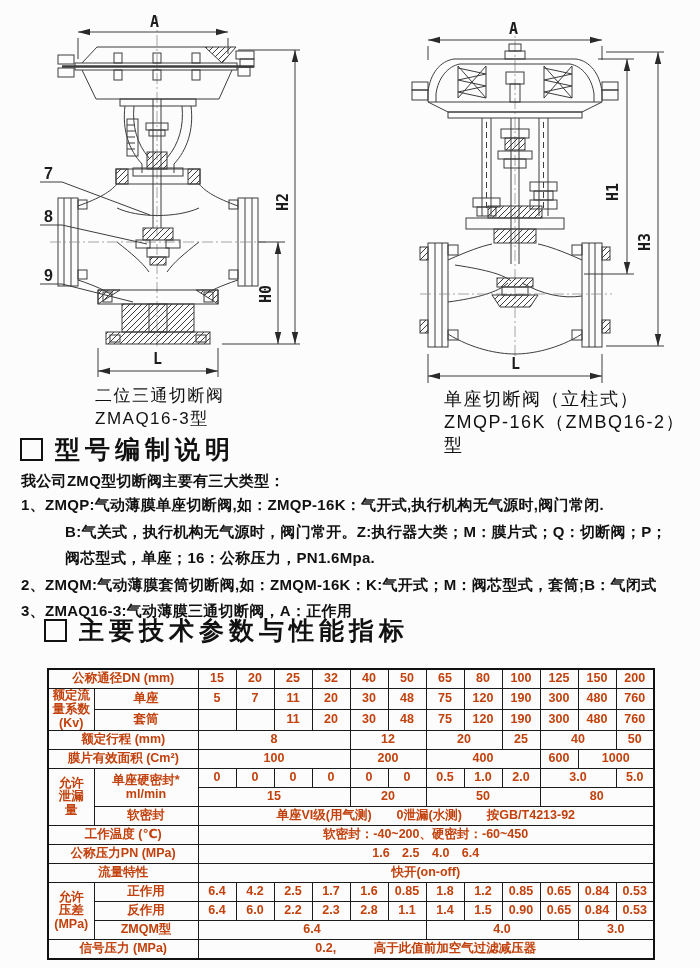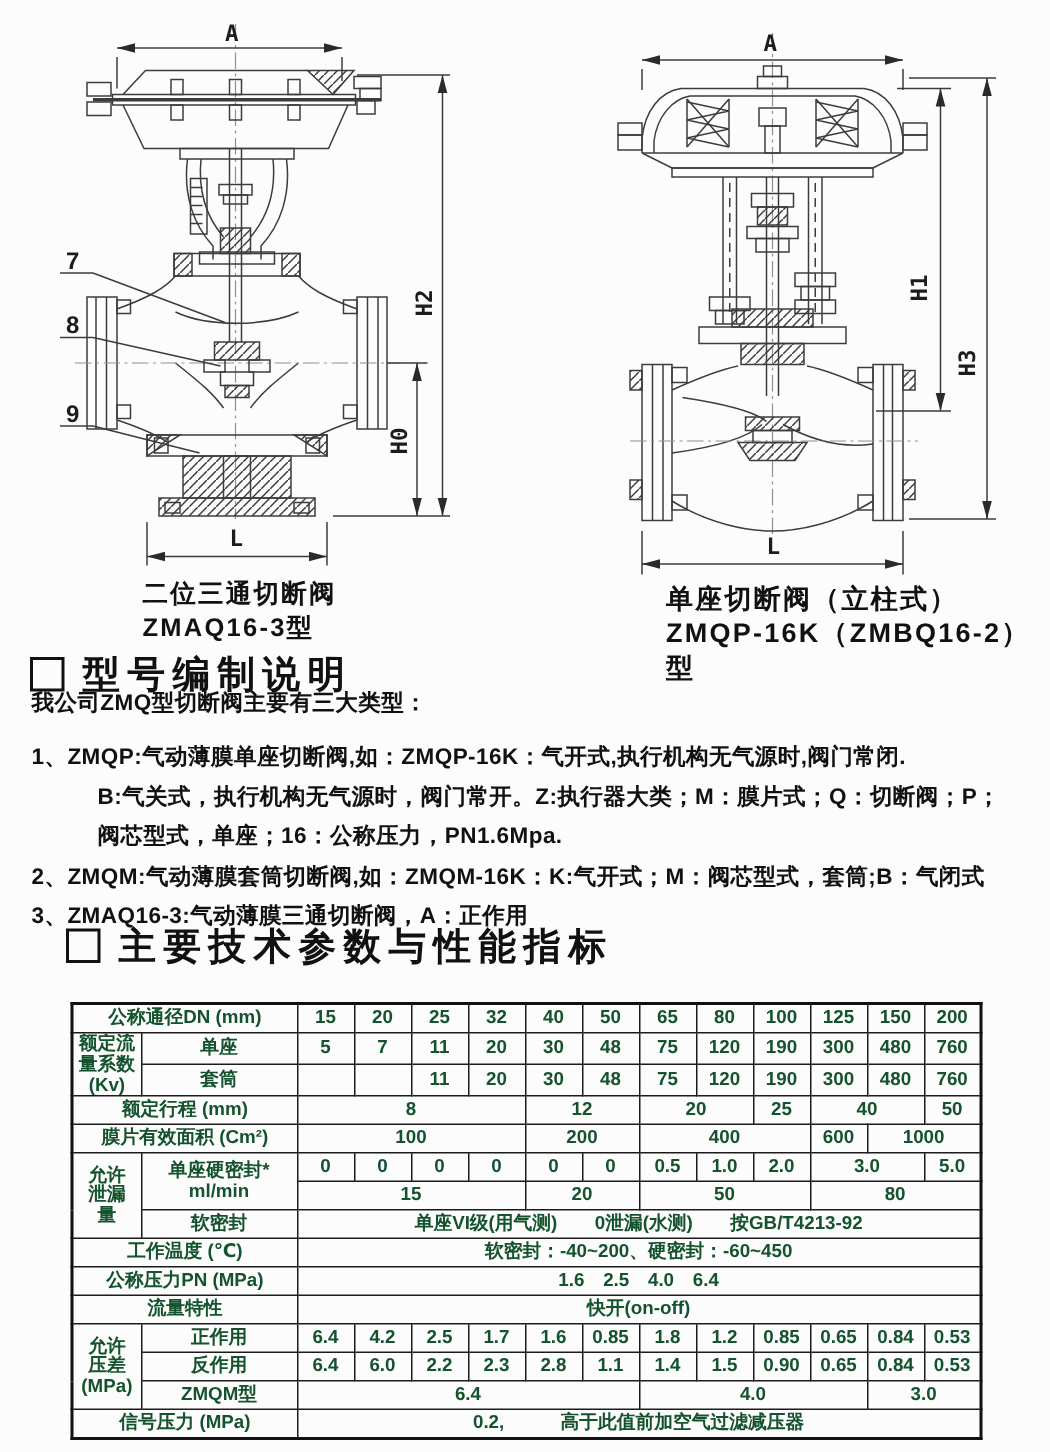--- a/index.html
+++ b/index.html
@@ -8,31 +8,31 @@
   
   .dwg{position:absolute;left:0;top:2px;}
   .dwg line,.dwg path,.dwg rect,.dwg polyline,.dwg polygon{stroke:#3c3c3c;fill:none;stroke-width:1;}
   .dwg .hatch{fill:url(#hpat);}
   .dwg .solid{fill:#2a2a2a;stroke:none;}
   .dwg .thick{stroke-width:2.4;}
   .dwg .cl{stroke:#909090;stroke-width:.8;stroke-dasharray:11 3 2 3;}
   .dwg .dash{stroke-dasharray:6 4;}
   .dwg text{font:bold 15px "DejaVu Sans Mono",monospace;fill:#1c1c1c;stroke:none;}
   .dwg text.co{font:bold 16px "Liberation Sans",sans-serif;}
-  .cap{position:absolute;font-weight:bold;font-size:17px;letter-spacing:1.5px;line-height:23px;color:#111;}
+  .cap{position:absolute;font-weight:normal;font-size:17px;letter-spacing:1.5px;line-height:23px;color:#111;}
   
   .sec-h{position:absolute;left:20px;font-size:25px;font-weight:bold;letter-spacing:5px;color:#111;
          display:flex;align-items:center;}
   .sqr{display:inline-block;width:19px;height:19px;border:2px solid #111;margin-right:12px;}
   .body-t{position:absolute;left:21px;width:668px;font-size:15px;font-weight:bold;color:#111;letter-spacing:.3px;}
   .body-t .ln{height:26.5px;line-height:26.5px;white-space:nowrap;}
   .body-t .ind{margin-left:44px;}
   
   table.spec{position:absolute;left:47px;top:668px;border-collapse:collapse;table-layout:fixed;
-             font-family:"Liberation Sans","DejaVu Sans",sans-serif;font-size:12.5px;font-weight:bold;color:#14532d;}
+             font-family:"Liberation Sans","DejaVu Sans",sans-serif;font-size:12.5px;font-weight:bold;color:#c2410c;}
   table.spec td{border:1px solid #1b1b1b;text-align:center;vertical-align:middle;padding:0;height:18px;
                 line-height:1.1;white-space:pre-line;overflow:hidden;}
   table.spec{border:2px solid #111;}
   td.lab3{line-height:12.5px;}
   td.left{text-align:left;padding-left:5px;margin-left:40px;}
   td.pr65{padding-right:65px;margin-top:45px;}
   td.pr110{padding-right:110px;margin-left:17px;}
   td.pr60{padding-right:60px;}
 </style>
 </head>
@@ -297,21 +297,21 @@
   </div>
   <div class="cap" style="left:444px;top:388px;font-size:18px;">
     <div>单座切断阀（立柱式）</div>
     <div>ZMQP-16K（ZMBQ16-2）型</div>
   </div>
 
   <div class="sec-h" style="top:433px;">
     <span class="sqr"></span>
     <span>型号编制说明</span>
   </div>
-  <div class="body-t" style="top:456px;">
+  <div class="body-t" style="top:468px;">
     <div class="ln">我公司ZMQ型切断阀主要有三大类型：</div>
   </div>
   <div class="body-t" style="top:492px;">
     <div class="ln">1、ZMQP:气动薄膜单座切断阀,如：ZMQP-16K：气开式,执行机构无气源时,阀门常闭.</div>
     <div class="ln ind">B:气关式，执行机构无气源时，阀门常开。Z:执行器大类；M：膜片式；Q：切断阀；P；</div>
     <div class="ln ind">阀芯型式，单座；16：公称压力，PN1.6Mpa.</div>
     <div class="ln">2、ZMQM:气动薄膜套筒切断阀,如：ZMQM-16K：K:气开式；M：阀芯型式，套筒;B：气闭式</div>
     <div class="ln">3、ZMAQ16-3:气动薄膜三通切断阀，A：正作用</div>
   </div>
 

